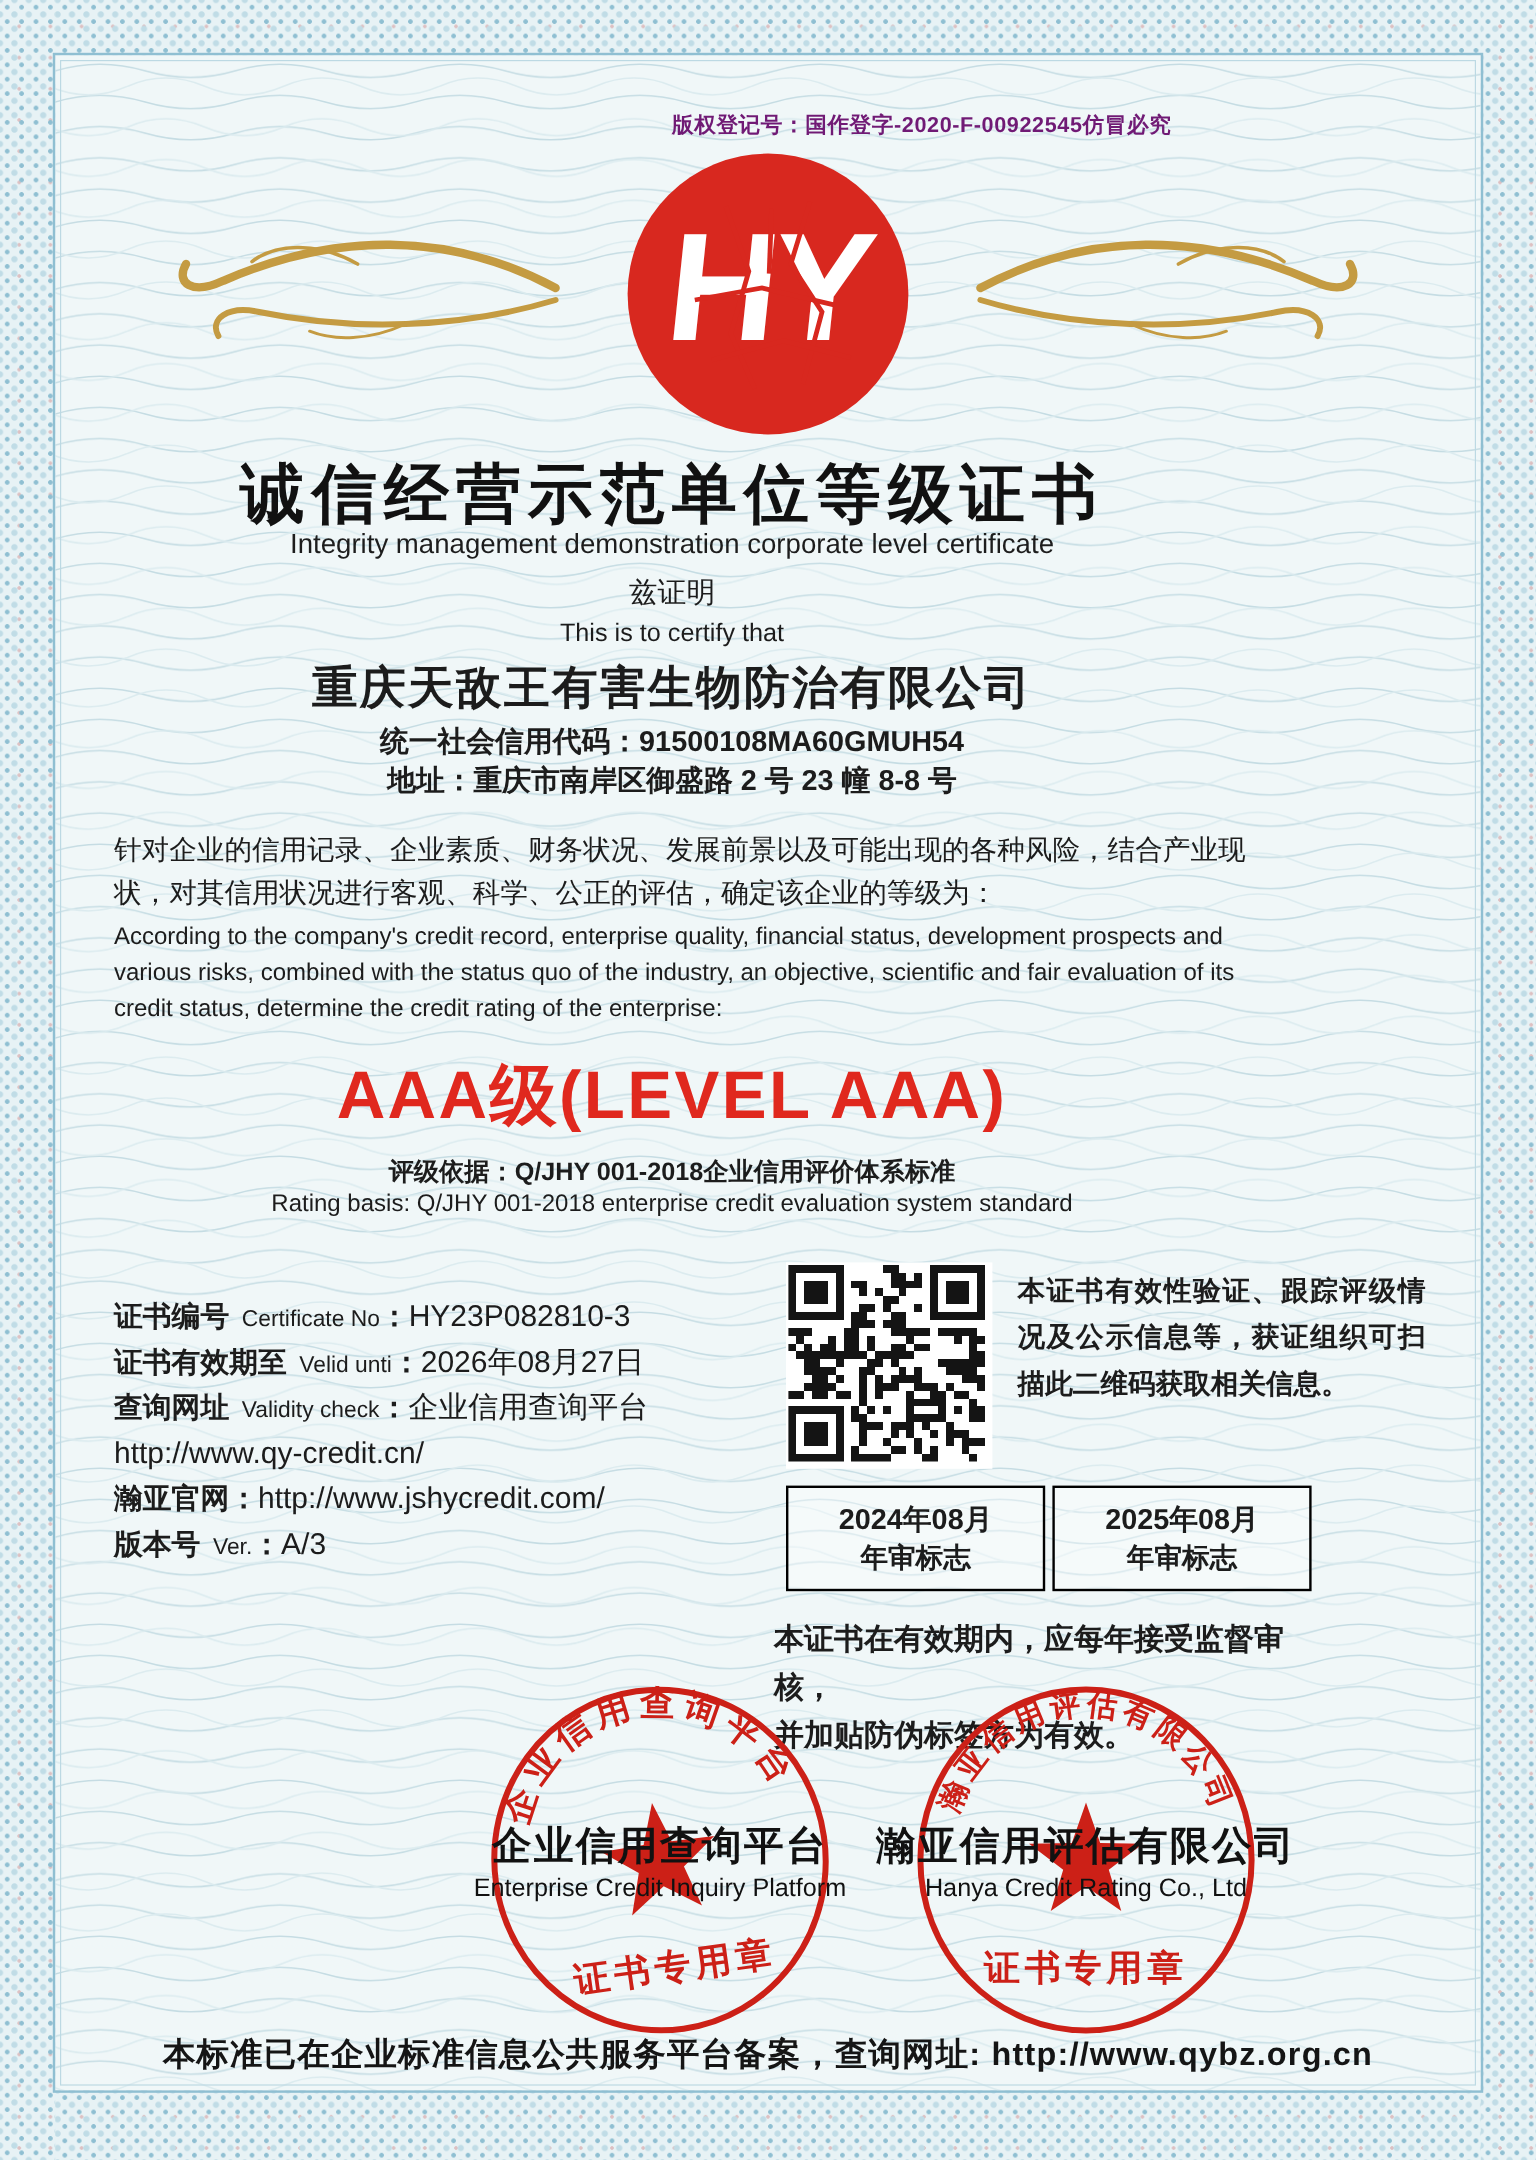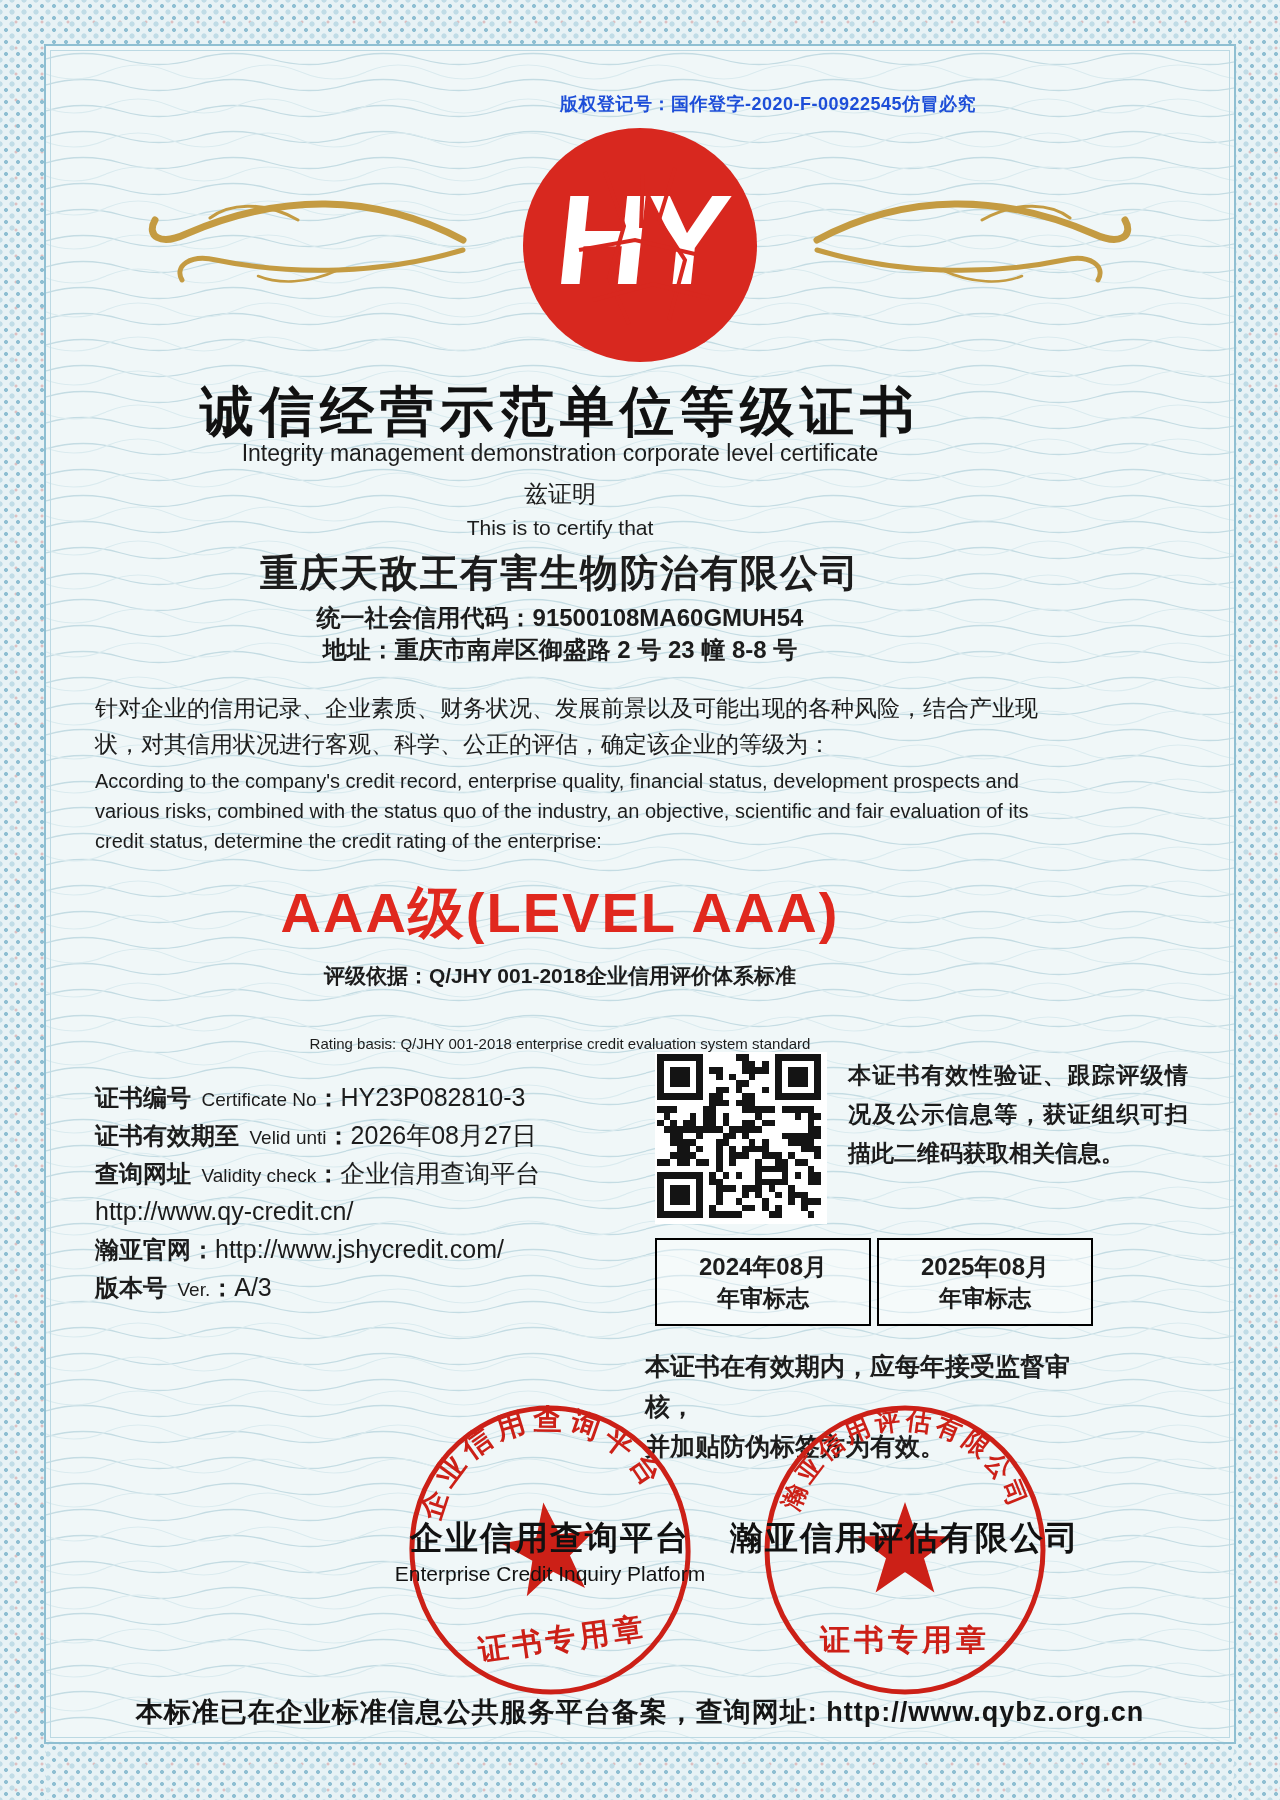--- a/index.html
+++ b/index.html
@@ -30,21 +30,21 @@
 
   
   .bg-waves{position:absolute;left:46px;top:46px;width:1188px;height:1696px;z-index:0;opacity:.75;}
 
   .content{position:absolute;inset:0;z-index:2;color:#1c1c1c;}
 
   .abs{position:absolute;}
   .ctr{text-align:center;}
 
   
-  .copyright{left:560px;top:92px;width:430px;font-size:18px;font-weight:600;color:#1d4ed8;letter-spacing:.5px;}
+  .copyright{left:560px;top:92px;width:430px;font-size:18px;font-weight:600;color:#701a75;letter-spacing:.5px;}
 
   
   .logo-wrap{left:523px;top:128px;width:234px;height:234px;}
   .logo-circle{position:absolute;inset:0;border-radius:50%;background:#d8281f;}
   .logo-text{position:absolute;left:0;top:48px;width:100%;text-align:center;font-size:128px;font-weight:900;color:#fff;letter-spacing:-6px;transform:skewX(-6deg);line-height:1;}
   .cracks{position:absolute;inset:0;}
 
   .flourish{top:178px;width:340px;height:130px;}
   .flourish.fl-left{left:128px;}
   .flourish.fl-right{left:812px;transform:scaleX(-1);}
@@ -57,21 +57,21 @@
   .company{left:80px;top:548px;width:960px;font-size:38px;font-weight:800;letter-spacing:2px;}
   .credit-code{left:80px;top:602px;width:960px;font-size:24px;font-weight:600;}
   .address{left:80px;top:634px;width:960px;font-size:24px;font-weight:600;}
 
   
   .body-cn{left:95px;top:690px;width:950px;font-size:23px;font-weight:400;line-height:36px;}
   .body-en{left:95px;top:766px;width:950px;font-size:20px;line-height:30px;}
 
   .rating{left:80px;top:876px;width:960px;font-size:56px;font-weight:800;color:#e0281e;letter-spacing:2px;}
   .basis-cn{left:80px;top:962px;width:960px;font-size:21px;font-weight:600;}
-  .basis-en{left:80px;top:992px;width:960px;font-size:15px;margin-top:43px;}
+  .basis-en{left:80px;top:992px;width:960px;font-size:20px;}
 
   
   .details{left:95px;top:1078px;width:570px;}
   .drow{height:38px;line-height:38px;white-space:nowrap;}
   .dl-cn{font-size:24px;font-weight:700;}
   .dl-en{font-size:19px;font-weight:400;margin-left:6px;}
   .dl-sep{font-size:24px;font-weight:700;}
   .dl-val{font-size:25px;font-weight:500;}
 
   
@@ -545,18 +545,19 @@
             <path id="arc2" d="M 42 160 A 110 110 0 1 1 258 160"></path>
           </defs>
         <ellipse cx="150" cy="150" rx="138" ry="142" fill="none" stroke="#cc2017" stroke-width="5"></ellipse>
         <text font-size="25" font-weight="bold" fill="#cc2017" letter-spacing="4">
           <textPath href="#arc2" startOffset="50%" text-anchor="middle">瀚亚信用评估有限公司</textPath>
         </text>
         <polygon fill="#cc2017" points="150,102 161.8,135.8 197.5,136.5 169,158.2 179.4,192.5 150,172 120.6,192.5 131,158.2 102.5,136.5 138.2,135.8"></polygon>
         <text x="150" y="250" text-anchor="middle" font-size="30" font-weight="bold" fill="#cc2017" letter-spacing="4">证书专用章</text>
       </svg>
       <div class="org-cn">瀚亚信用评估有限公司</div>
+      <div class="org-en">Hanya Credit Rating Co., Ltd</div>
     </div>
 
     <div class="abs ctr footer">本标准已在企业标准信息公共服务平台备案，查询网址: http://www.qybz.org.cn</div>
 
   </div>
 </div>
 
 </body></html>

